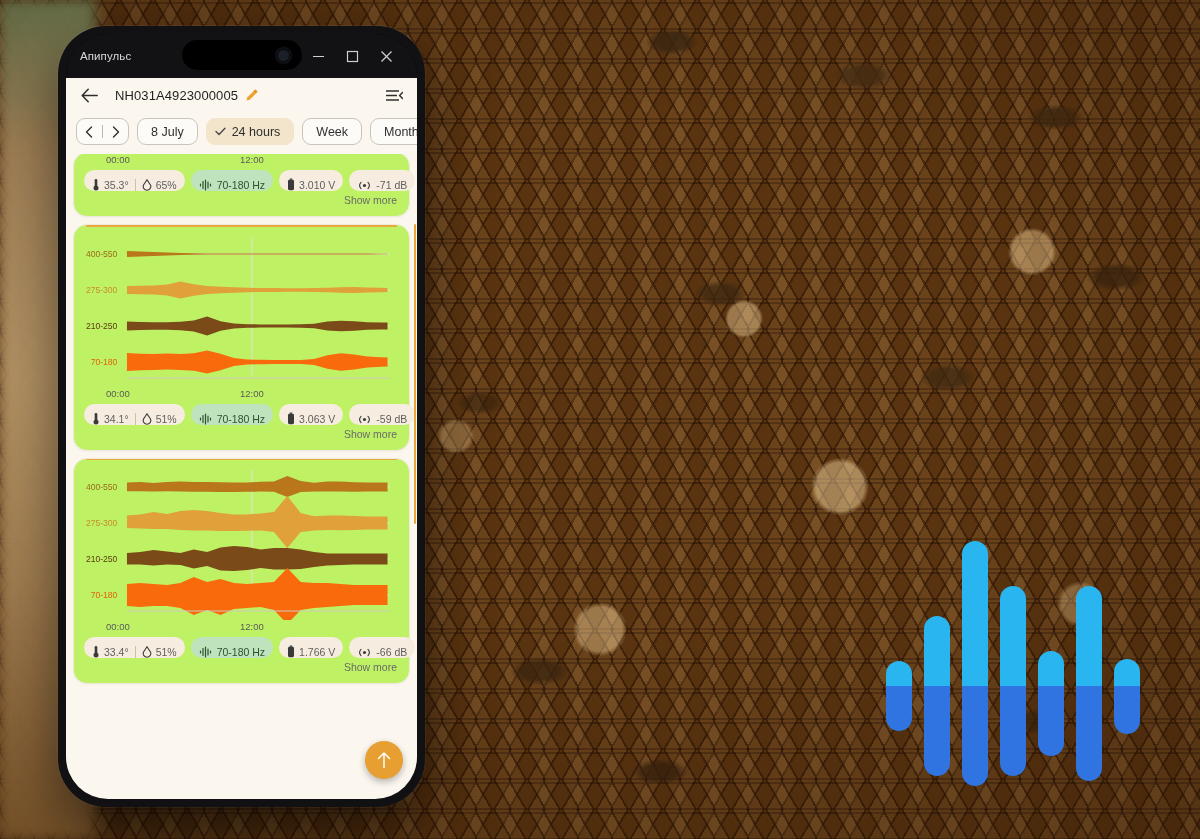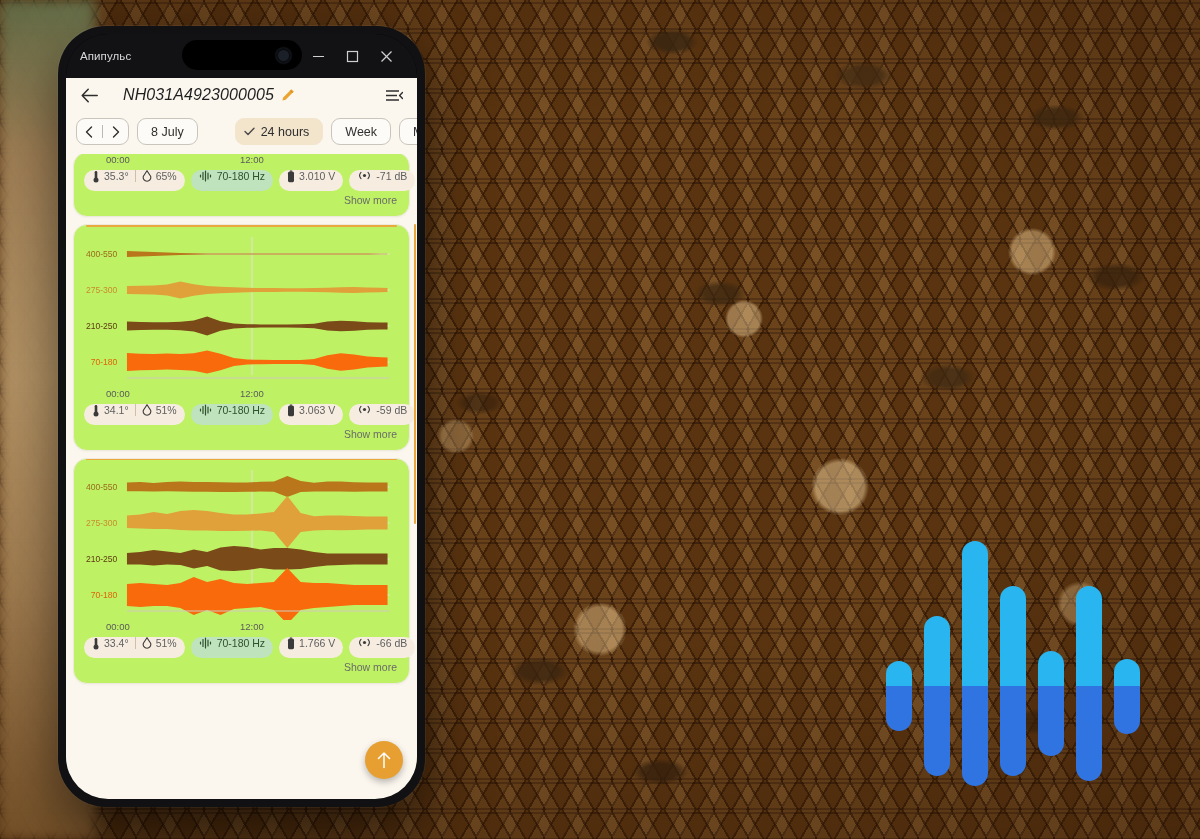--- a/index.html
+++ b/index.html
@@ -102,38 +102,38 @@
   #screen {
     position:absolute; left:0; top:44px; right:0; bottom:0;
     background:#fbf7ef;
     overflow:hidden;
   }
   #appbar {
     height:34px; display:flex; align-items:center; gap:0; padding: 0 12px 0 10px;
     background:#fbf7ef;
   }
   #back-btn { width:26px;height:26px;display:flex;align-items:center;justify-content:center;color:#2d2d2d; }
-  #device-id { font-size:16px; color:#1f1f1f; margin-left:21px; letter-spacing:.1px;font-style:italic; }
+  #device-id { font-size:13px; color:#1f1f1f; margin-left:13px; letter-spacing:.1px; }
   #edit-pencil { margin-left:7px; display:flex; align-items:center; }
   #menu-btn { margin-left:auto; width:22px;height:22px; display:flex;align-items:center;justify-content:center;color:#2e2e2e; }
 
   
   #chips {
     display:flex; align-items:center; gap:8px;
     padding: 6px 0 8px 10px;
     white-space:nowrap;
     overflow:hidden;
   }
   .chip {
     height:27px; border-radius:9px; border:1px solid #c9c5bd;
     background:#fdfbf7; color:#2f2f2f; font-size:12.5px;
     display:inline-flex; align-items:center; justify-content:center;
     padding: 0 13px; flex: 0 0 auto;
   }
-  .chip.sel { background:#f3e4cc; border-color:#f3e4cc; padding-left:8px;margin-left:29px; }
+  .chip.sel { background:#f3e4cc; border-color:#f3e4cc; padding-left:8px; }
   .chip.sel .ck { margin-right:6px; display:inline-flex; }
   #navchip { padding:0; width:53px; justify-content:space-around; }
   #navchip .arr { width:24px; display:flex;align-items:center;justify-content:center; color:#2f2f2f; }
   #navchip .sep { width:1px; height:13px; background:#bdb9b1; }
 
   
   #scroll { position:absolute; left:0; right:0; top:76px; bottom:0; overflow:hidden; }
   #scrollbar {
     position:absolute; right:1px; top:70px; width:2.5px; height:300px;
     background:#e8a53c; border-radius:2px; z-index:5;
@@ -158,21 +158,21 @@
   .chart { padding: 6px 10px 0 10px; position:relative; }
   .chart svg { display:block; width:100%; }
 
   .axis-times { display:flex; font-size:9.5px; color:#5a5a5a; padding: 1px 10px 0 10px; position:relative; height:14px;}
   .axis-times .t0 { position:absolute; left:32px; }
   .axis-times .t1 { position:absolute; left:166px; }
 
   .badges { display:flex; align-items:center; gap:6px; padding: 3px 10px 0 10px; flex-wrap:nowrap; }
   .badge {
     height:21px; border-radius:11px; background:#f6ede0;
-    display:inline-flex; align-items:flex-start; gap:4px;
+    display:inline-flex; align-items:flex-end; gap:4px;
     padding: 0 8px; font-size:10.5px; color:#5f5f5f; white-space:nowrap;
   }
   .badge.green { background:#bfe3bc; color:#30502e; }
   .badge .vsep { width:1px; height:12px; background:#cdbfa9; margin: 0 2px; }
   .badge svg { display:block; }
   .showmore { text-align:right; font-size:10.5px; color:#6a6a6a; padding: 3px 12px 6px 0; }
 
   
   #fab {
     position:absolute; right:14px; bottom:20px;

